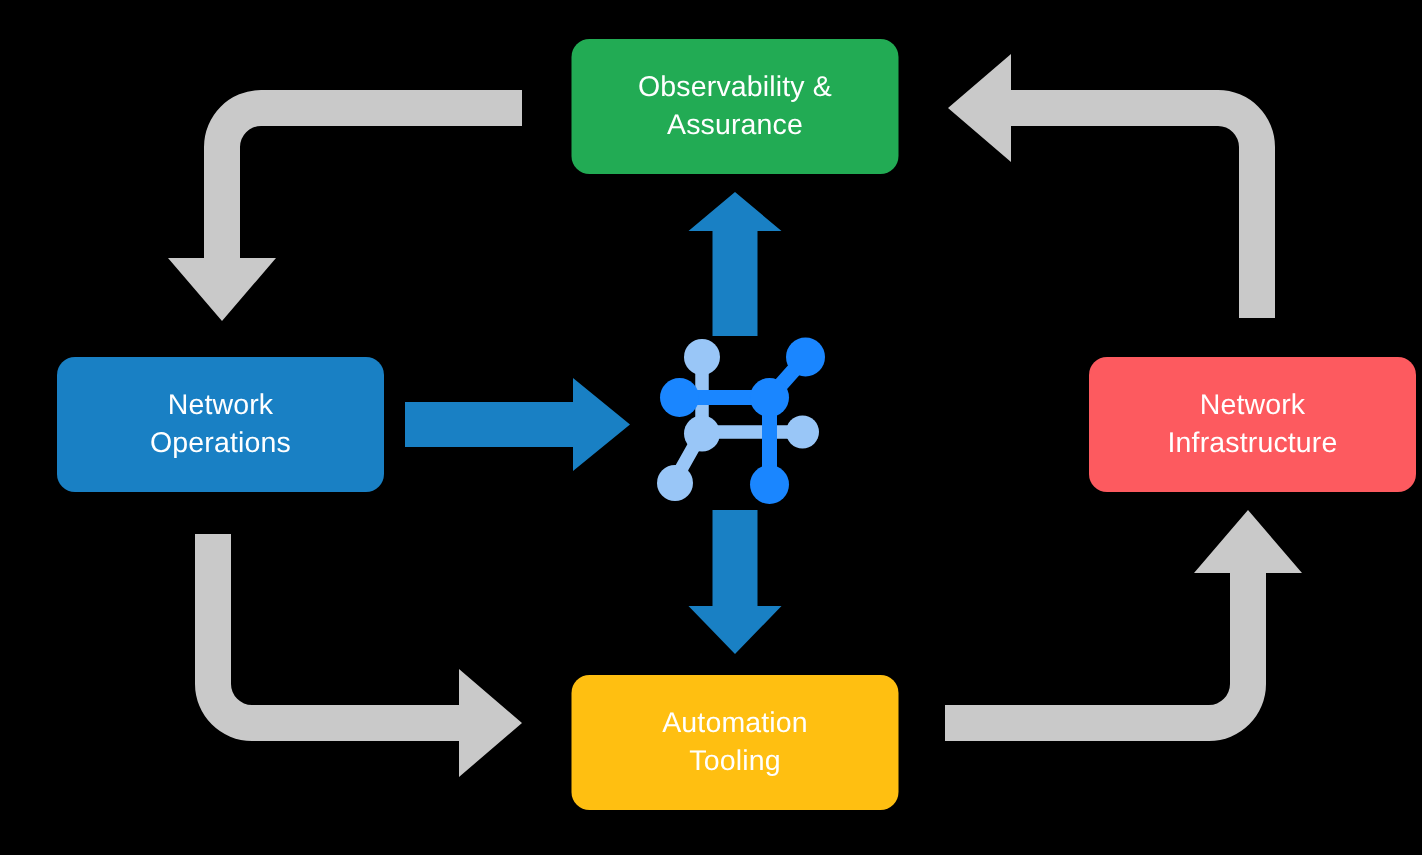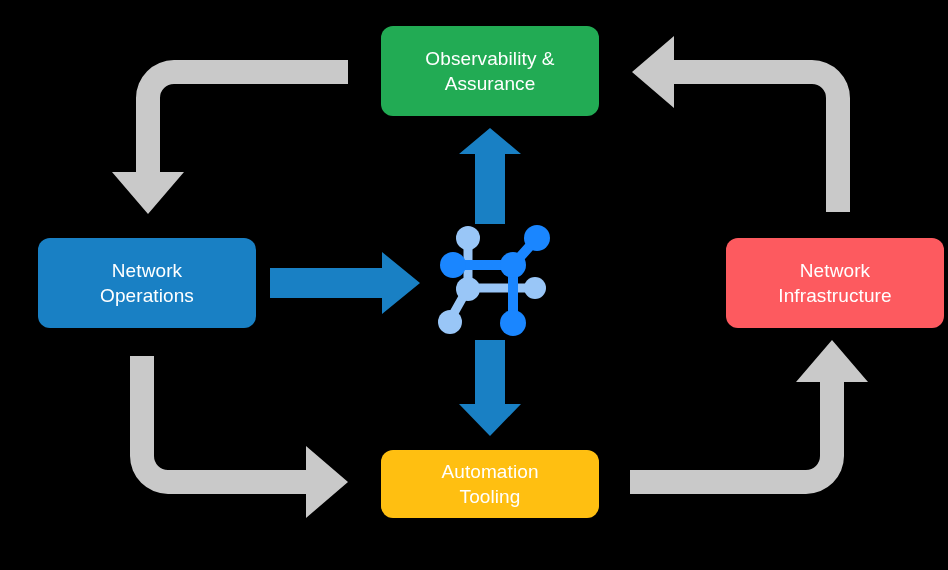--- a/index.html
+++ b/index.html
@@ -44,21 +44,21 @@
     padding: 4px 10px;
     user-select: none;
   }
   .node-label {
     display: block;
     white-space: pre-line;
   }
   #box-observability { left: 365px; top: 26px;  width: 218px; height: 90px; }
   #box-operations    { left: 22px;  top: 238px; width: 218px; height: 90px; }
   #box-infrastructure{ left: 710px; top: 238px; width: 218px; height: 90px; }
-  #box-automation    { left: 365px; top: 450px; width: 218px; height: 68px; }
+  #box-automation    { left: 365px; top: 450px; width: 218px; height: 90px; }
 </style>
 </head>
 <body>
 
 <div id="diagram-root" style="background: rgb(0, 0, 0); margin-left: 16px;">
 
   <svg class="canvas" viewBox="0 0 948 570">
 
     <g>
 

